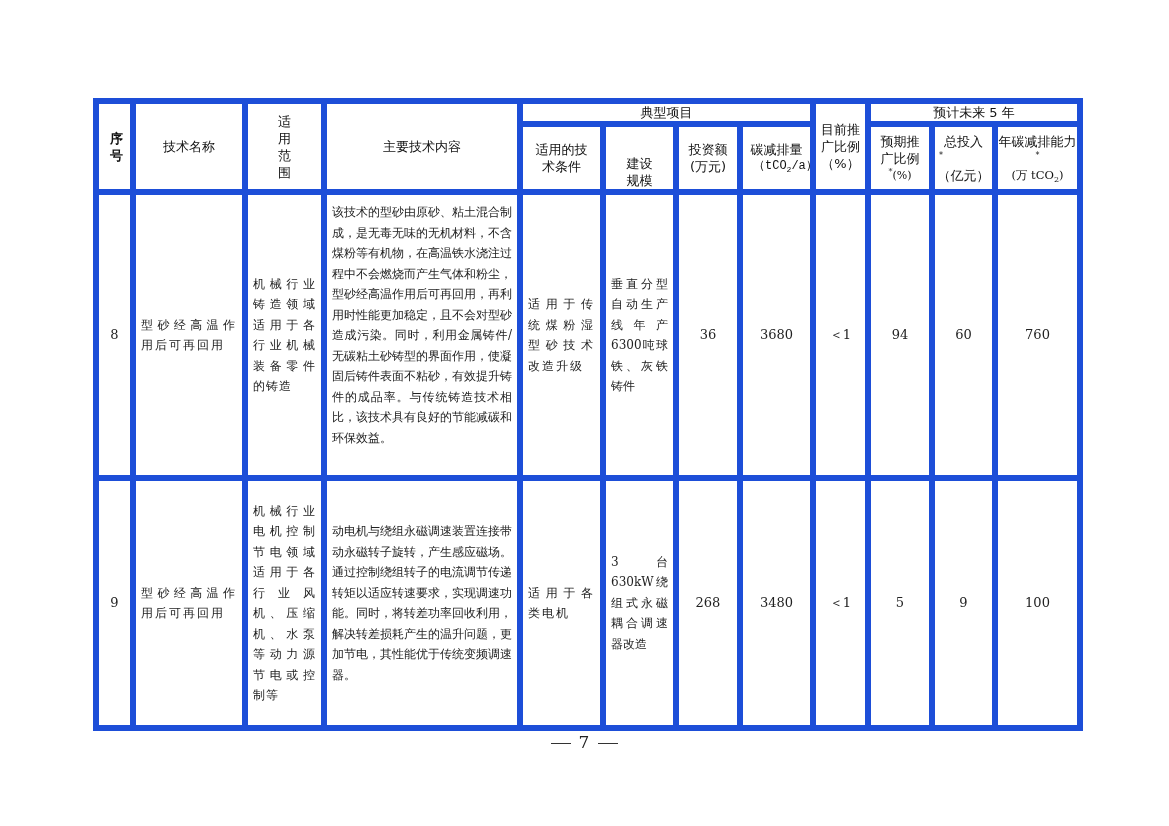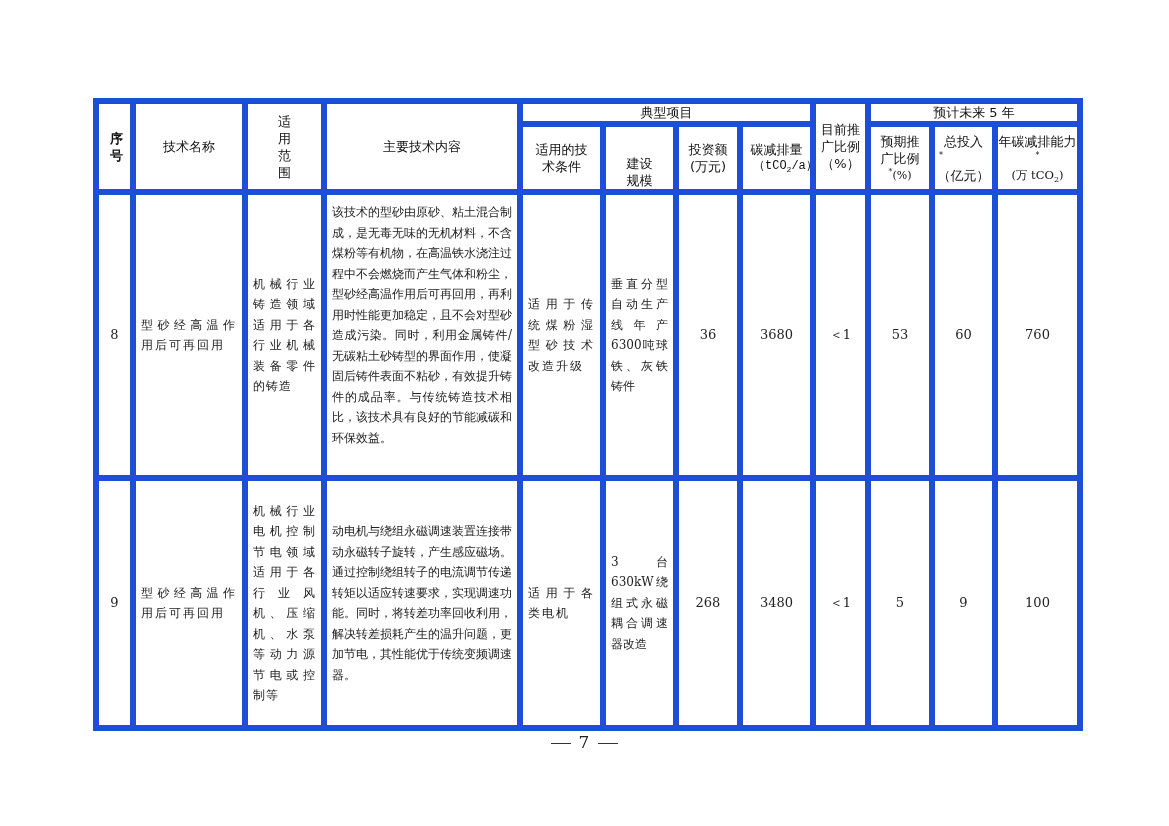--- a/index.html
+++ b/index.html
@@ -161,21 +161,21 @@
       <tr class="row8">
         <td class="num">8</td>
         <td class="txt" style="letter-spacing:2px;">型砂经高温作用后可再回用</td>
         <td class="txt" style="letter-spacing:1px;">机械行业铸造领域适用于各行业机械装备零件的铸造</td>
         <td class="txt txt-top">该技术的型砂由原砂、粘土混合制成，是无毒无味的无机材料，不含煤粉等有机物，在高温铁水浇注过程中不会燃烧而产生气体和粉尘，型砂经高温作用后可再回用，再利用时性能更加稳定，且不会对型砂造成污染。同时，利用金属铸件/无碳粘土砂铸型的界面作用，使凝固后铸件表面不粘砂，有效提升铸件的成品率。与传统铸造技术相比，该技术具有良好的节能减碳和环保效益。</td>
         <td class="txt" style="letter-spacing:2px;">适用于传统煤粉湿型砂技术改造升级</td>
         <td class="txt">垂直分型自动生产线年产6300吨球铁、灰铁铸件</td>
         <td class="num">36</td>
         <td class="num">3680</td>
         <td class="num">＜1</td>
-        <td class="num">53</td>
+        <td class="num">94</td>
         <td class="num">60</td>
         <td class="num">760</td>
       </tr>
       <tr class="row9">
         <td class="num">9</td>
         <td class="txt" style="letter-spacing:2px;">型砂经高温作用后可再回用</td>
         <td class="txt" style="letter-spacing:1px;margin-top:24px;">机械行业电机控制节电领域适用于各行业风机、压缩机、水泵等动力源节电或控制等</td>
         <td class="txt">动电机与绕组永磁调速装置连接带动永磁转子旋转，产生感应磁场。通过控制绕组转子的电流调节传递转矩以适应转速要求，实现调速功能。同时，将转差功率回收利用，解决转差损耗产生的温升问题，更加节电，其性能优于传统变频调速器。</td>
         <td class="txt" style="letter-spacing:2px;">适用于各类电机</td>
         <td class="txt">3 台 630kW绕组式永磁耦合调速器改造</td>

